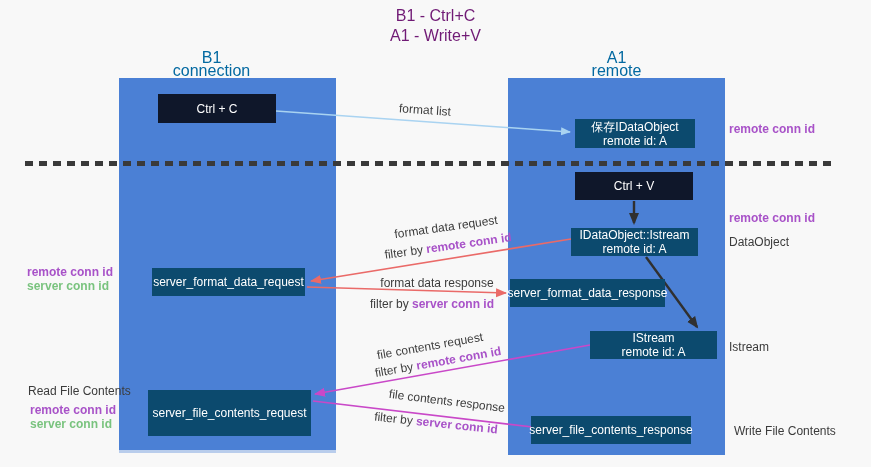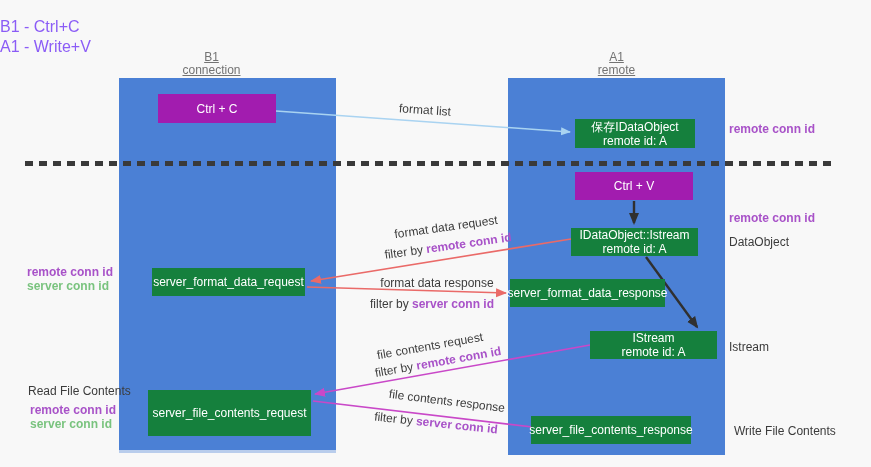--- a/index.html
+++ b/index.html
@@ -5,43 +5,43 @@
   html,body{margin:0;padding:0;}
   body{
     width:871px;height:467px;position:relative;overflow:hidden;
     background:#f8f8f8;
     font-family:"Liberation Sans", sans-serif;
     color:#3c3c3c;
   }
   .abs{position:absolute;}
   
   .title{
-    left:0;right:0;top:6px;
-    font-size:16px;line-height:20px;color:#8b5cf6;margin-top:11px;
+    left:0;right:0;top:6px;text-align:center;
+    font-size:16px;line-height:20px;color:#701a75;
   }
   
-  .lane-header{width:217px;text-align:center;font-size:12px;line-height:13px;color:#737373;text-decoration:underline;}
+  .lane-header{width:217px;text-align:center;font-size:16px;line-height:13px;color:#0369a1;}
   .lane-header-left{left:103px;top:51px;}
   .lane-header-right{left:508px;top:51px;}
   
   .lane{background:#4b80d5;}
   .lane-left{left:119px;top:78px;width:217px;height:372px;border-bottom:3px solid #b9cdec;}
   .lane-right{left:508px;top:78px;width:217px;height:377px;}
   
   .divider{
     left:25px;top:161px;width:807px;height:5px;
     background:repeating-linear-gradient(90deg,#3a3a3a 0 8px,transparent 8px 14px);
   }
   
   .node{
     display:flex;flex-direction:column;align-items:center;justify-content:center;
     color:#ffffff;font-size:12px;line-height:14px;text-align:center;white-space:nowrap;
   }
-  .node-green{background:#a21caf;}
-  .node-orange{background:#15803d;}
+  .node-green{background:#0f172a;}
+  .node-orange{background:#0c4a6e;}
   .box-ctrl-c{left:158px;top:94px;width:118px;height:29px;}
   .box-save{left:575px;top:119px;width:120px;height:29px;}
   .box-ctrl-v{left:575px;top:172px;width:118px;height:28px;}
   .box-getdata{left:571px;top:228px;width:127px;height:28px;}
   .box-fmt-req{left:152px;top:268px;width:153px;height:28px;}
   .box-fmt-resp{left:510px;top:279px;width:155px;height:28px;}
   .box-istream{left:590px;top:331px;width:127px;height:28px;}
   .box-file-req{left:148px;top:390px;width:163px;height:46px;}
   .box-file-resp{left:531px;top:416px;width:160px;height:28px;}
   

